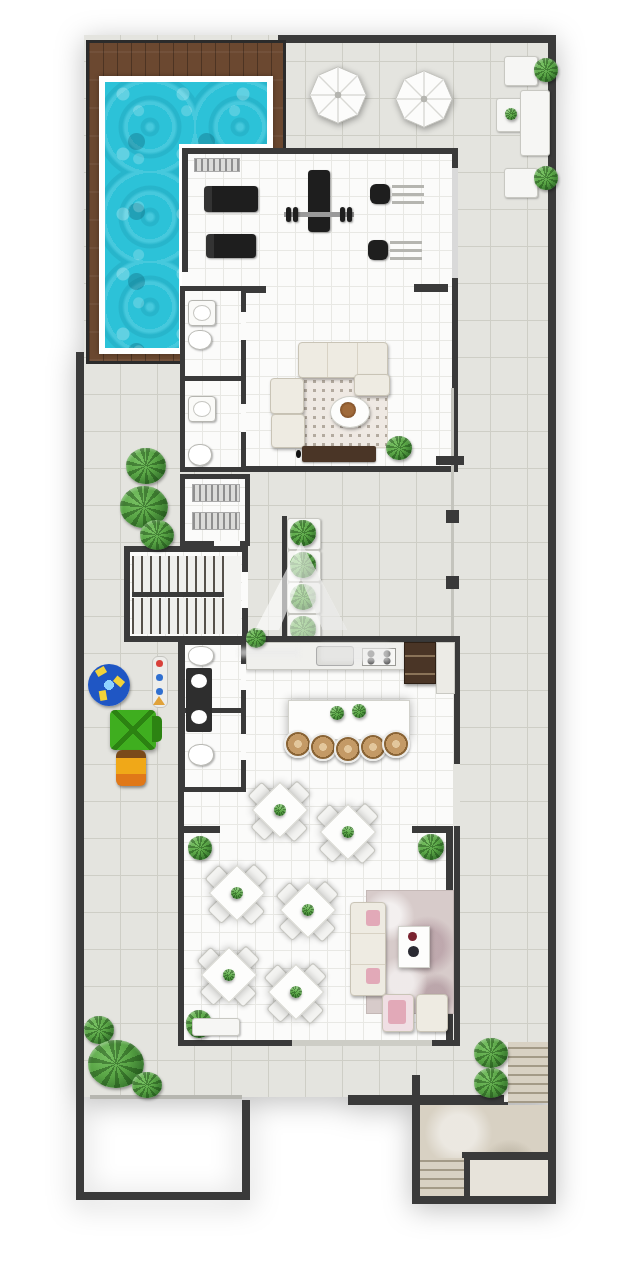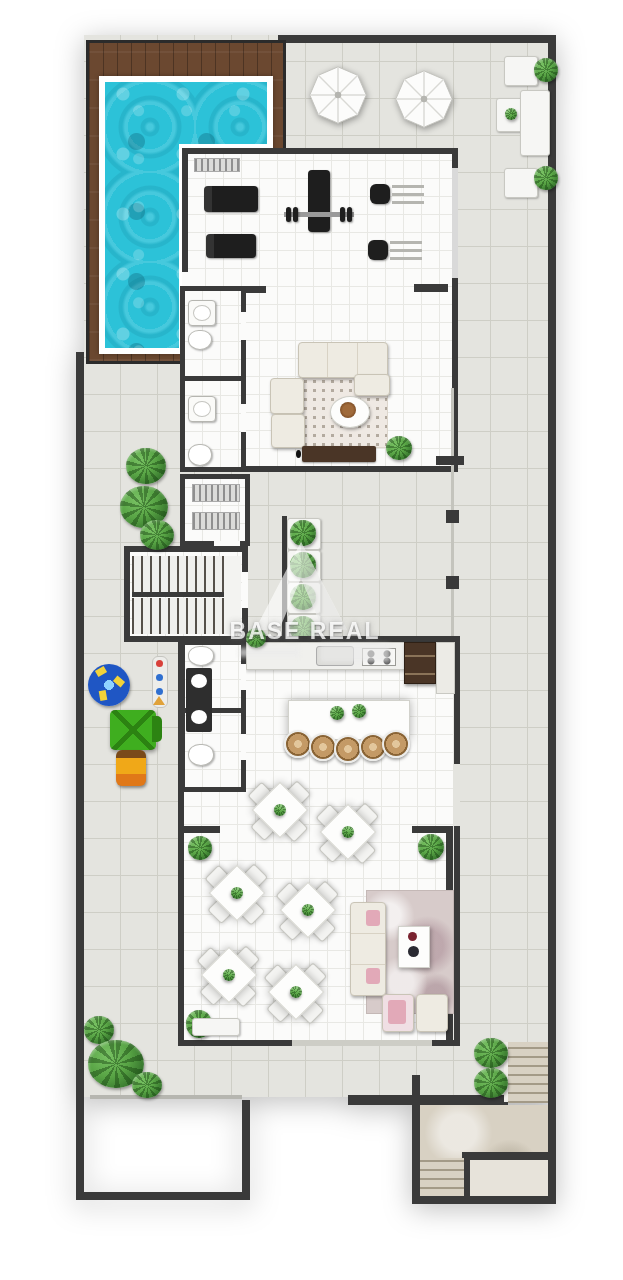--- a/index.html
+++ b/index.html
@@ -339,17 +339,16 @@
   <div class="wall" style="left:462px;top:1152px;width:8px;height:52px;"></div>
   <div class="abs" style="left:470px;top:1160px;width:78px;height:36px;background:#e7e3da;"></div>
   <div class="treads-h" style="left:420px;top:1158px;width:44px;height:40px;"></div>
   <div class="wall" style="left:412px;top:1196px;width:144px;height:8px;"></div>
   <div class="wall" style="left:548px;top:1095px;width:8px;height:109px;"></div>
 
   <svg class="abs" style="left:255px;top:542px;opacity:.62;" width="92" height="88" viewBox="0 0 92 88">
     <path d="M46 0 L92 88 L68 88 L46 36 L24 88 L0 88 Z" fill="#ffffff"></path>
     <path d="M46 0 L92 88 L68 88 L46 36 Z" fill="#e9e9e7" opacity=".8"></path>
   </svg>
-  <div class="abs wm" style="left:210px;top:618px;width:190px;text-align:center;font-size:23px;opacity:.85;">BASE REAL</div>
   <div class="blurbar" style="left:238px;top:648px;width:62px;height:9px;"></div>
   <div class="blurbar" style="left:320px;top:644px;width:70px;height:18px;"></div>
 
 </div>
 
 </body></html>

